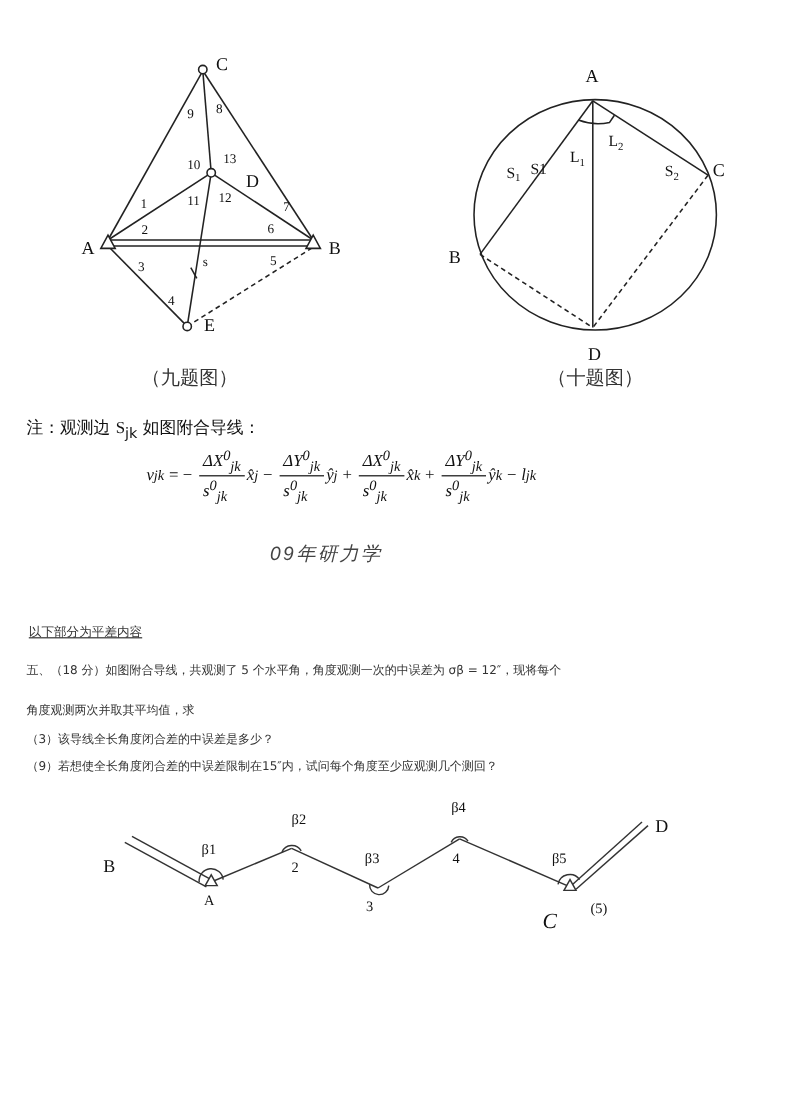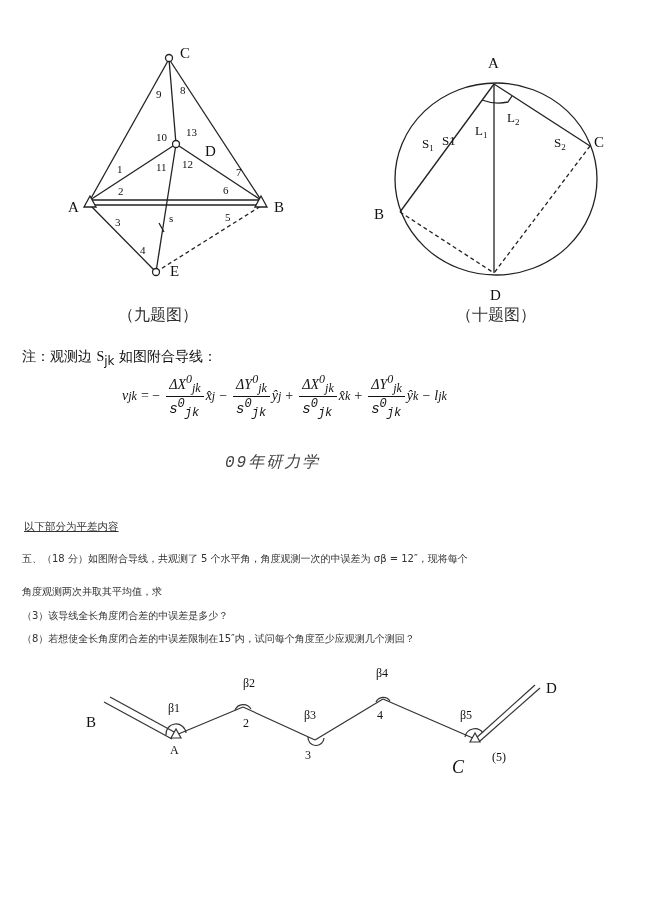--- a/index.html
+++ b/index.html
@@ -6,24 +6,24 @@
   body { width:667px; height:920px; position:relative; overflow:hidden;
          font-family:"DejaVu Serif", serif; color:#111; }
   .abs { position:absolute; }
   svg text { font-family:"Liberation Serif", serif; fill:#111; }
   .caption { font-size:16px; color:#333; font-family:"DejaVu Sans", sans-serif; }
   .note { font-size:14px; font-family:"DejaVu Sans", sans-serif; }
   .eq { font-family:"Liberation Serif", serif; font-style:italic; font-size:14px; }
   .scan { font-family:"DejaVu Sans", sans-serif; color:#333; }
   .scan-small { font-size:10.5px; }
   .scan-body { font-size:10px; }
-  .hand { font-family:Liberation Mono, monospace; font-style:italic; color:#444; font-size:16px; letter-spacing:2px; }
+  .hand { font-family:Liberation Sans, sans-serif; font-style:italic; color:#444; font-size:16px; letter-spacing:2px; }
   .frac { display:inline-flex; flex-direction:column; vertical-align:middle; margin:0 2px; }
   .frac .num { border-bottom:1px solid #111; padding:0 3px; font-size:14px; }
-  .frac .den { font-size:14px; padding:0 3px;font-family:Liberation Mono, monospace; }
+  .frac .den { font-size:14px; padding:0 3px; }
   sub, sup { font-size:12px; }
 </style>
 </head>
 <body>
 
 <svg class="abs" style="left:60px;top:40px;" width="240" height="250" viewBox="0 0 240 250">
   <g stroke="#222" stroke-width="1.3" fill="none">
     <line x1="109" y1="19" x2="30" y2="160"></line>
     <line x1="109" y1="19" x2="201" y2="160"></line>
     <line x1="109" y1="19" x2="116" y2="104"></line>
@@ -129,21 +129,21 @@
   <span>l</span>
     <sub>jk</sub>
 </div>
 
 <div class="abs hand" style="left:225px;top:452px;">09年研力学</div>
 
 <div class="abs scan scan-small" style="left:24px;top:520px;text-decoration:underline;">以下部分为平差内容</div>
 <div class="abs scan scan-body" style="left:22px;top:552px;white-space:nowrap;">五、（18 分）如图附合导线，共观测了 5 个水平角，角度观测一次的中误差为 σβ = 12″，现将每个</div>
 <div class="abs scan scan-body" style="left:22px;top:585px;">角度观测两次并取其平均值，求</div>
 <div class="abs scan scan-body" style="left:22px;top:609px;">（3）该导线全长角度闭合差的中误差是多少？</div>
-<div class="abs scan scan-body" style="left:22px;top:632px;">（8）若想使全长角度闭合差的中误差限制在15″内，试问每个角度至少应观测几个测回？</div>
+<div class="abs scan scan-body" style="left:22px;top:632px;">（9）若想使全长角度闭合差的中误差限制在15″内，试问每个角度至少应观测几个测回？</div>
 
 <svg class="abs" style="left:80px;top:655px;" width="500" height="130" viewBox="0 0 500 130">
   <g stroke="#333" stroke-width="1.2" fill="none">
     <line x1="24" y1="47" x2="92" y2="84"></line>
     <line x1="30" y1="42" x2="96" y2="78"></line>
     <line x1="96" y1="80" x2="163" y2="52"></line>
     <line x1="163" y1="52" x2="235" y2="85"></line>
     <line x1="235" y1="85" x2="303" y2="44"></line>
     <line x1="303" y1="44" x2="395" y2="84"></line>
     <line x1="395" y1="84" x2="455" y2="30"></line>

